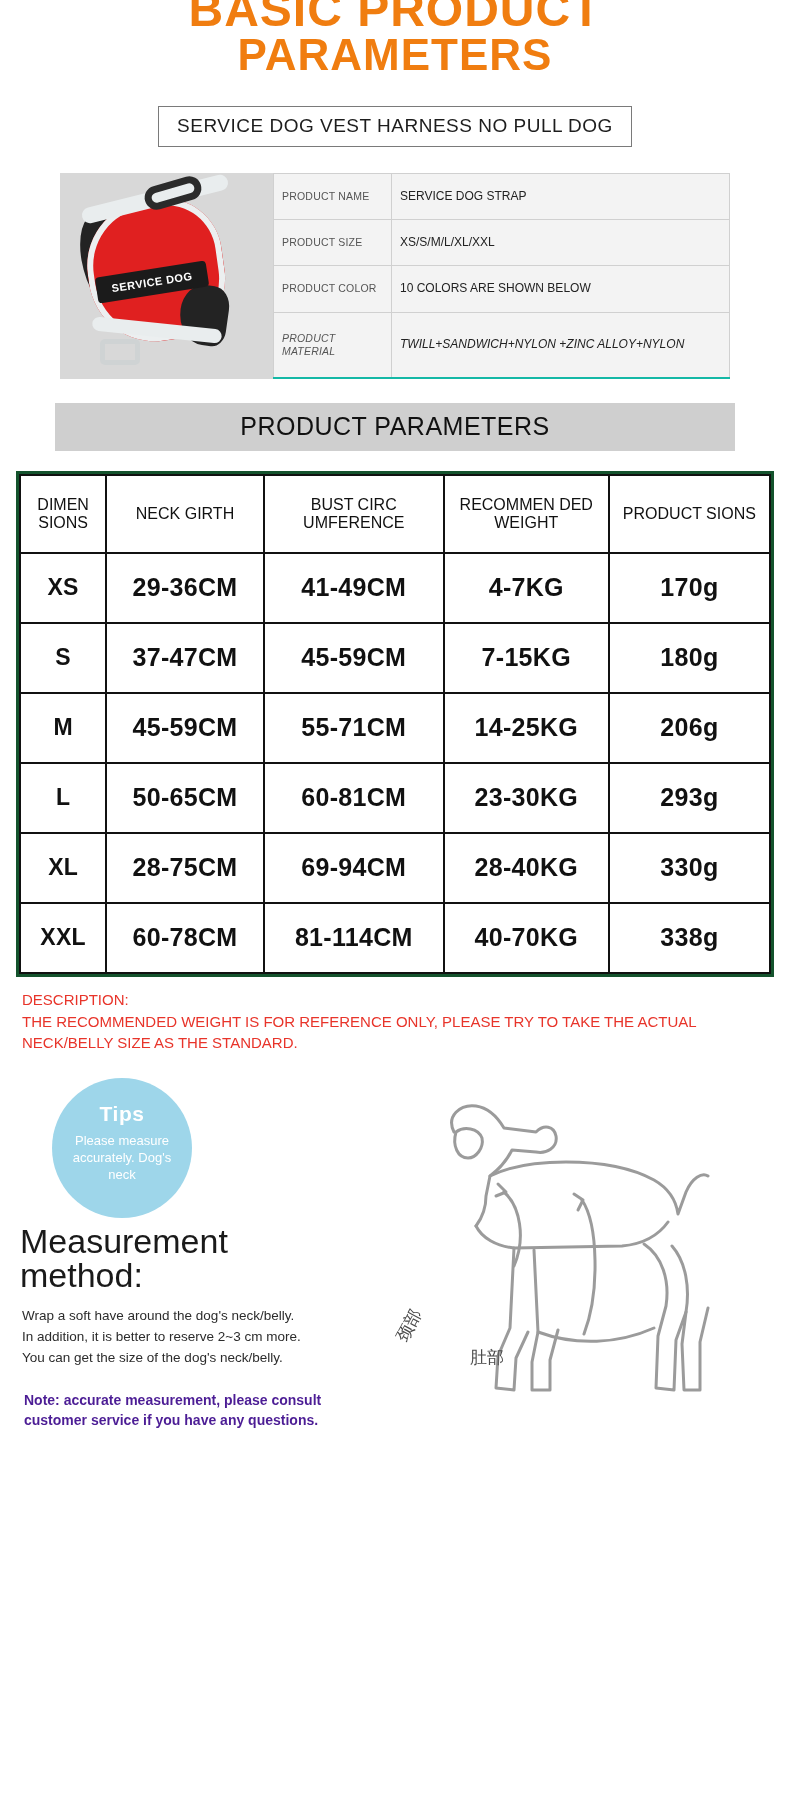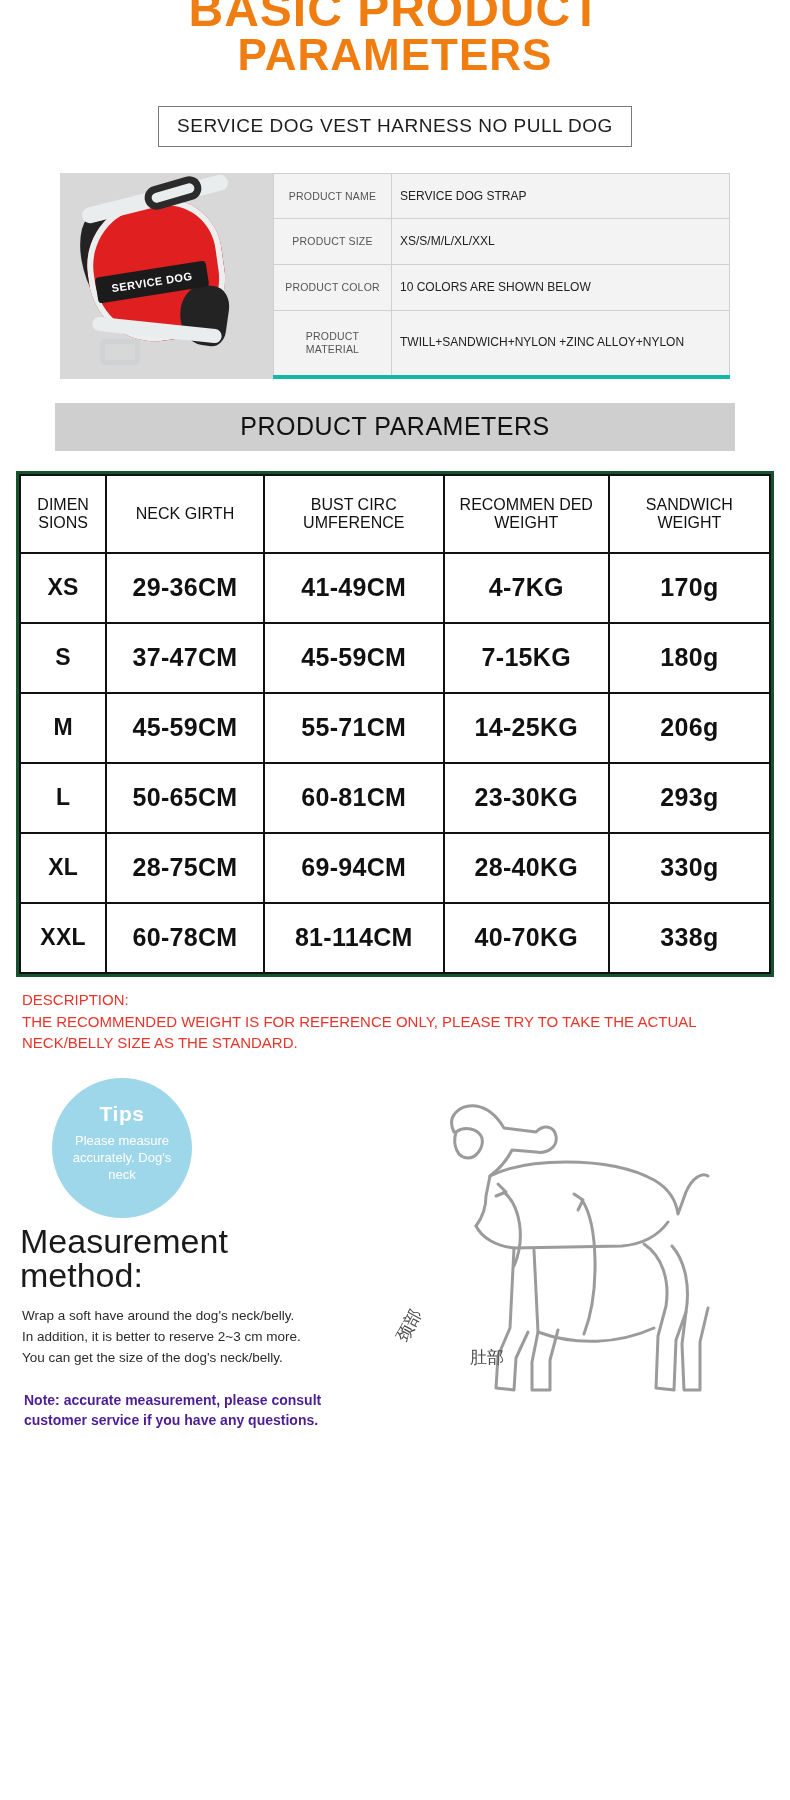--- a/index.html
+++ b/index.html
@@ -147,27 +147,26 @@
     border: 1px solid #d0d0d0;
     padding: 6px 8px;
     vertical-align: middle;
     line-height: 1.25;
   }
   .spec-key {
     width: 118px;
     color: #555;
     font-size: 10.5px;
     letter-spacing: .2px;
-    text-align: center;
   }
   .spec-val {
     font-size: 12px;
     color: #222;
   }
-  .spec-row-last td { border-bottom: 4px solid #14b8a6; }
+  .spec-row-last td { border-bottom: 2px solid #14b8a6; font-style: italic; }
 
   
   .section-band {
     margin: 24px 55px 0 55px;
     background: #cfcfcf;
     height: 48px;
     display: flex;
     align-items: center;
     justify-content: center;
   }
@@ -343,21 +342,21 @@
 </div>
 
 <div class="param-wrap">
   <table class="param">
     <thead>
       <tr>
         <th class="col-dim">DIMEN SIONS</th>
         <th class="col-neck">NECK GIRTH</th>
         <th class="col-bust">BUST CIRC UMFERENCE</th>
         <th class="col-weight">RECOMMEN DED WEIGHT</th>
-        <th class="col-pweight">SANDWICH WEIGHT</th>
+        <th class="col-pweight">PRODUCT SIONS</th>
       </tr>
     </thead>
     <tbody>
       <tr>
         <td class="size-cell">XS</td>
         <td>29-36CM</td>
         <td>41-49CM</td>
         <td>4-7KG</td>
         <td>170g</td>
       </tr>

